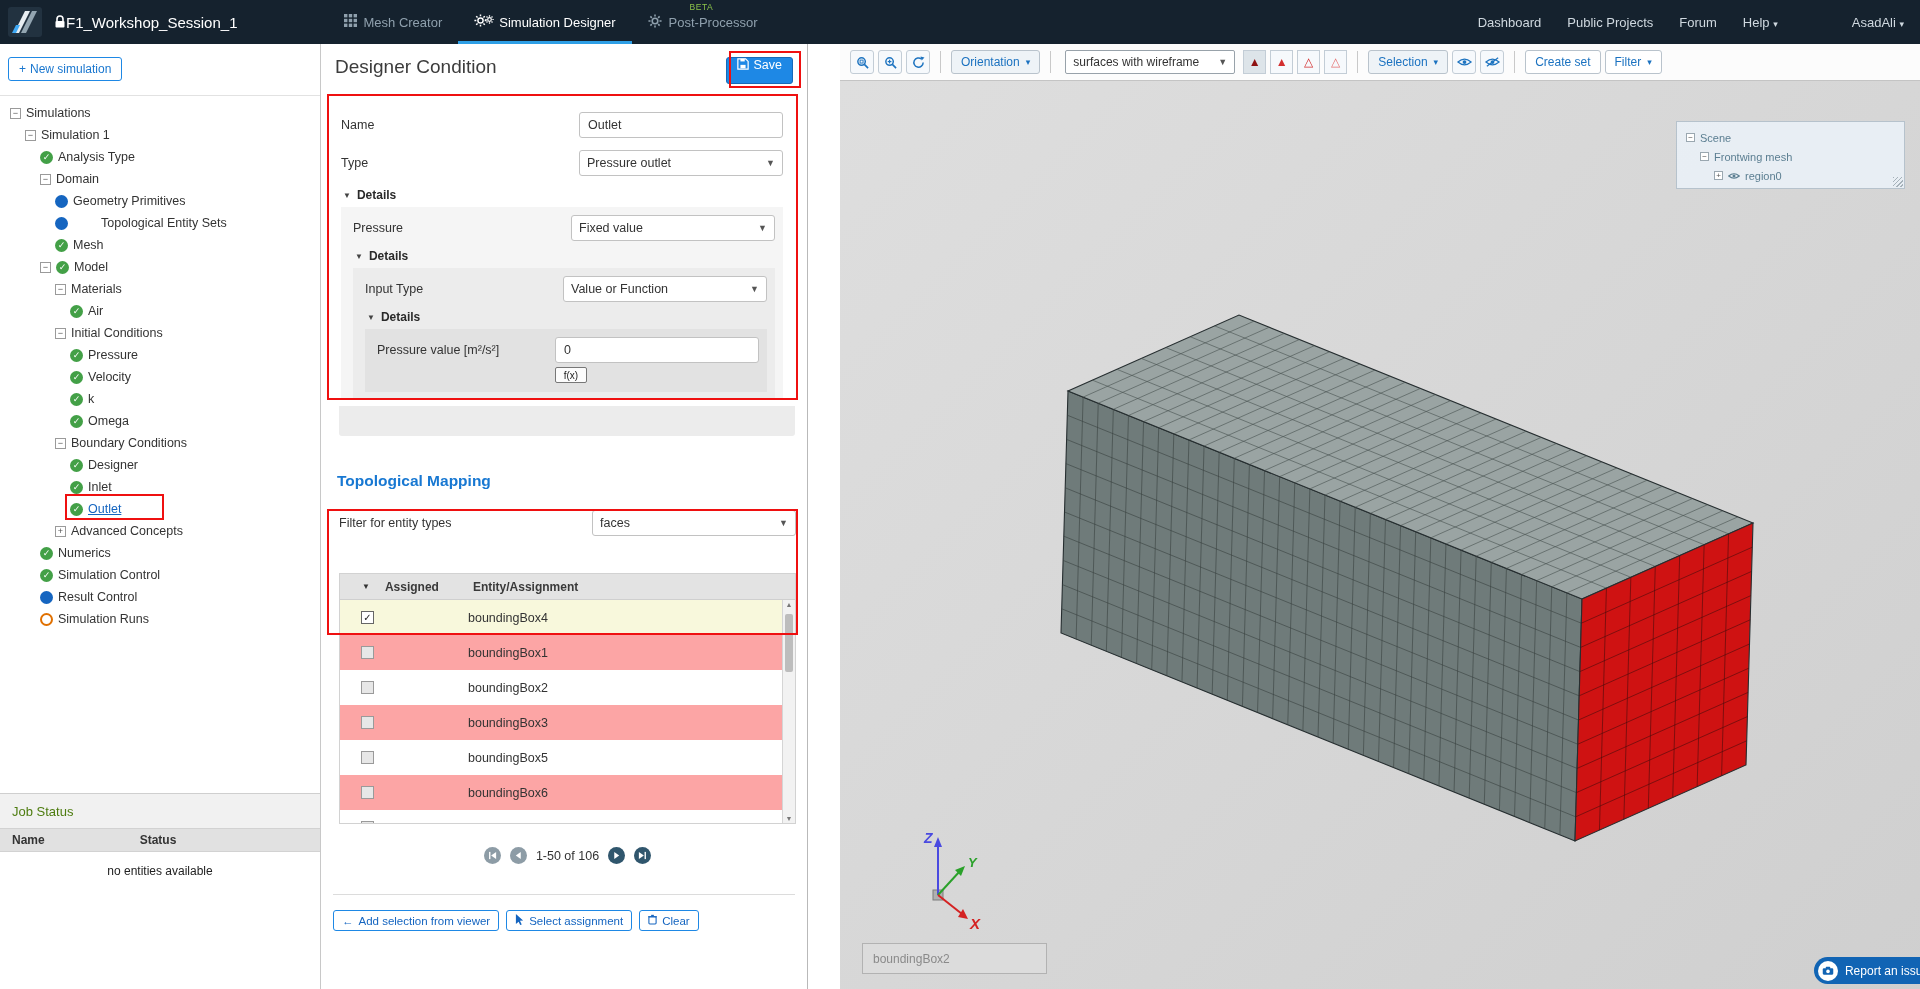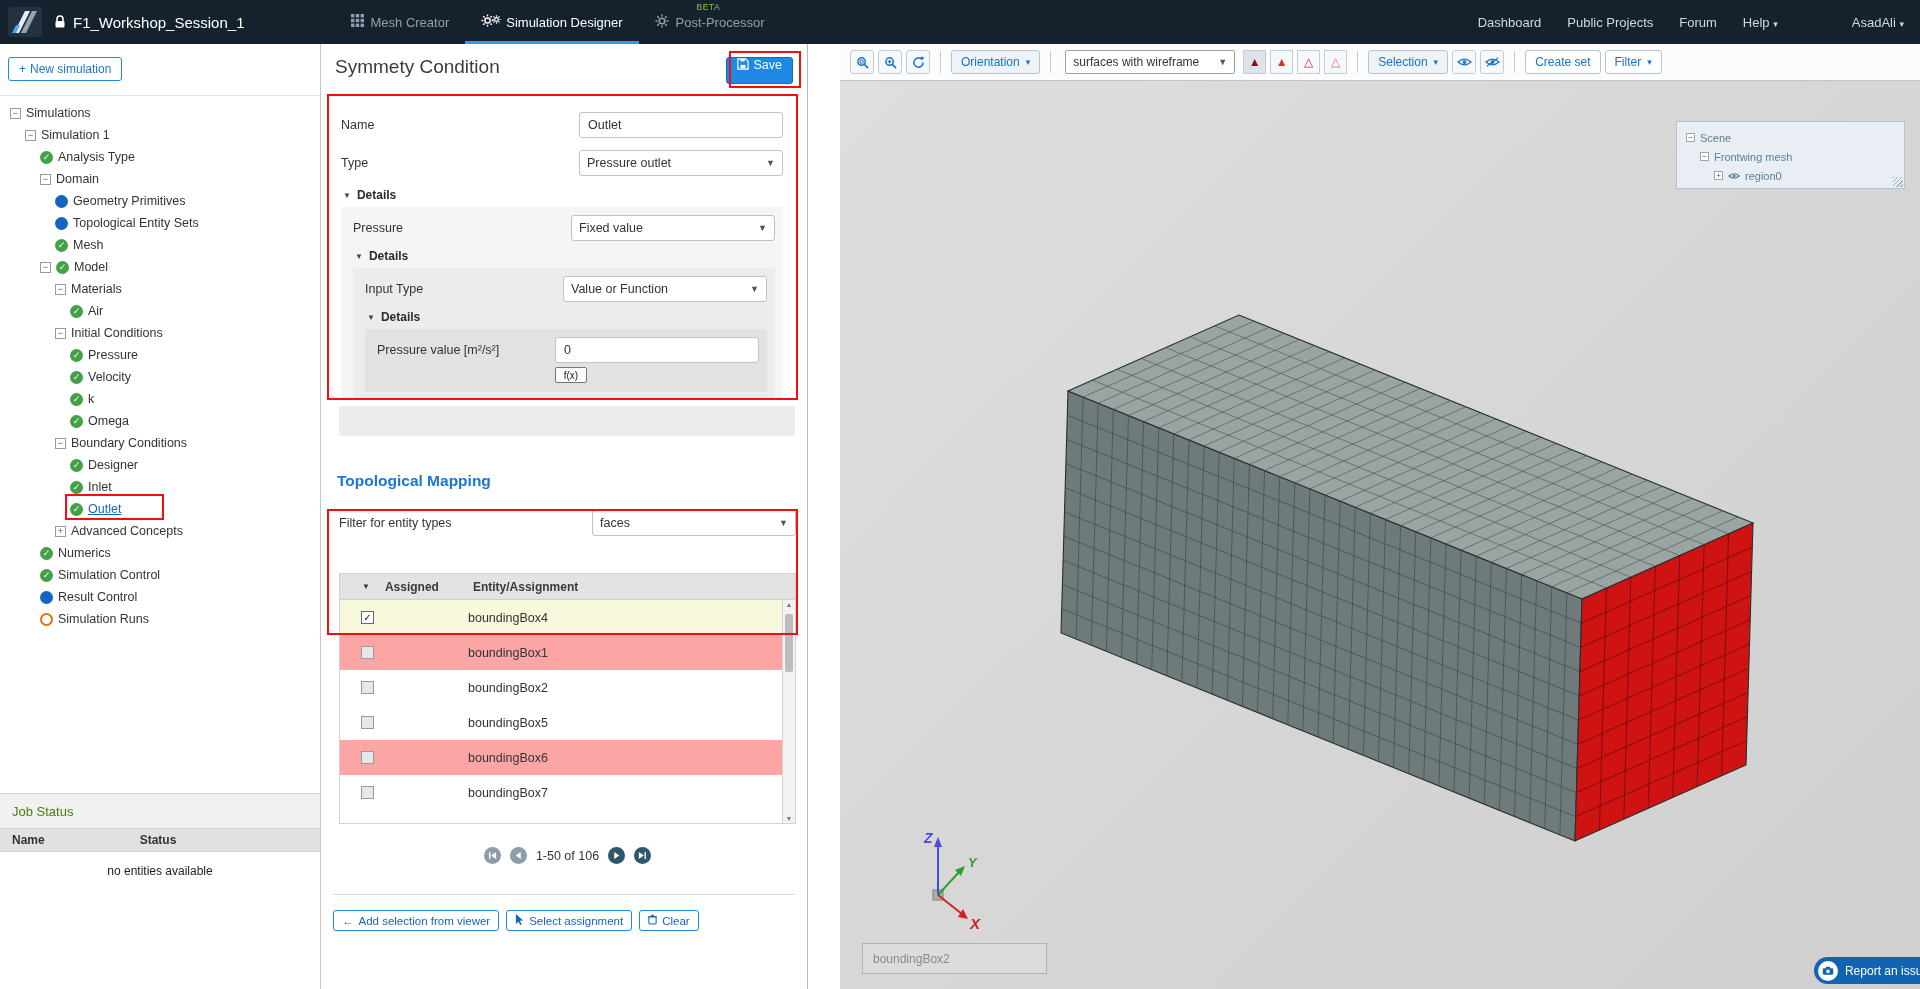--- a/index.html
+++ b/index.html
@@ -4,21 +4,21 @@
 <style>
   * { margin:0; padding:0; box-sizing:border-box; }
   html,body { width:1920px; height:989px; }
   body { font-family:"Liberation Sans","DejaVu Sans",sans-serif; background:#fff; overflow:hidden; }
   #app { position:relative; width:1920px; height:989px; background:#fff; }
 
   
   .header { position:absolute; left:0; top:0; width:1920px; height:44px; background:#15222e; display:flex; align-items:center; color:#fff; z-index:20; }
   .logo { margin-left:8px; width:34px; height:30px; cursor:pointer; }
   .lockwrap { margin-left:12px; display:flex; align-items:center; }
-  .proj-title { margin-left:7px; font-size:15px; color:#fff; white-space:nowrap; }
+  .proj-title { margin-left:0; font-size:15px; color:#fff; white-space:nowrap; }
   .tabs { display:flex; margin-left:90px; height:44px; }
   .tab { position:relative; display:flex; align-items:center; gap:7px; padding:0 16px; font-size:13px; color:#8fa0ad; cursor:pointer; height:44px; }
   .tab.active { color:#fff; border-bottom:3px solid #2e9fe6; padding-top:3px; }
   .tab .gpair { position:relative; width:18px; height:16px; }
   .tab .gpair .g1 { position:absolute; left:0; bottom:0; }
   .tab .gpair .g2 { position:absolute; right:-2px; top:-2px; }
   .beta { position:absolute; top:2px; left:58px; font-size:8.5px; color:#8bc34a; letter-spacing:.5px; }
   .hnav { margin-left:auto; margin-right:16px; display:flex; align-items:center; gap:26px; font-size:13px; color:#cfd8df; }
   .hnav span.link { cursor:pointer; white-space:nowrap; }
   .hnav .user { margin-left:48px; }
@@ -209,21 +209,21 @@
           <span class="tl">Analysis Type</span>
         </div>
         <div class="trow" style="padding-left: 40px;">
           <span class="exp">−</span>
           <span class="tl">Domain</span>
         </div>
         <div class="trow" style="padding-left: 55px;">
           <span class="st dot"></span>
           <span class="tl">Geometry Primitives</span>
         </div>
-        <div class="trow" style="padding-left: 55px;">
+        <div class="trow" style="padding-left: 55px; gap: 28px;">
           <span class="st dot"></span>
           <span class="tl">Topological Entity Sets</span>
         </div>
         <div class="trow" style="padding-left: 55px;">
           <span class="st check">✓</span>
           <span class="tl">Mesh</span>
         </div>
         <div class="trow" style="padding-left: 40px;">
           <span class="exp">−</span>
           <span class="st check">✓</span>
@@ -298,21 +298,21 @@
       <div class="js-title">Job Status</div>
       <div class="js-cols">
         <span>Name</span>
         <span>Status</span>
       </div>
       <div class="js-empty">no entities available</div>
     </div>
   </div>
 
   <div class="panel">
-    <div class="p-title">Symmety Condition</div>
+    <div class="p-title">Designer Condition</div>
     <button class="save-btn">
       <span><svg viewBox="0 0 14 14" width="12" height="12">
             <path d="M1 1h9l3 3v9H1z" fill="none" stroke="#fff" stroke-width="1.4"></path>
             <rect x="4" y="8" width="6" height="4" fill="#fff"></rect>
             <rect x="4" y="1" width="5" height="3" fill="#fff"></rect>
           </svg></span>
       <span>Save</span>
     </button>
 
     <div class="form-box">
@@ -391,20 +391,24 @@
             <span class="cbx on">✓</span>
             <span class="ent">boundingBox4</span>
           </div>
           <div class="mrow alt">
             <span class="cbx"></span>
             <span class="ent">boundingBox1</span>
           </div>
           <div class="mrow ">
             <span class="cbx"></span>
             <span class="ent">boundingBox2</span>
+          </div>
+          <div class="mrow alt">
+            <span class="cbx"></span>
+            <span class="ent">boundingBox3</span>
           </div>
           <div class="mrow ">
             <span class="cbx"></span>
             <span class="ent">boundingBox5</span>
           </div>
           <div class="mrow alt">
             <span class="cbx"></span>
             <span class="ent">boundingBox6</span>
           </div>
           <div class="mrow ">

